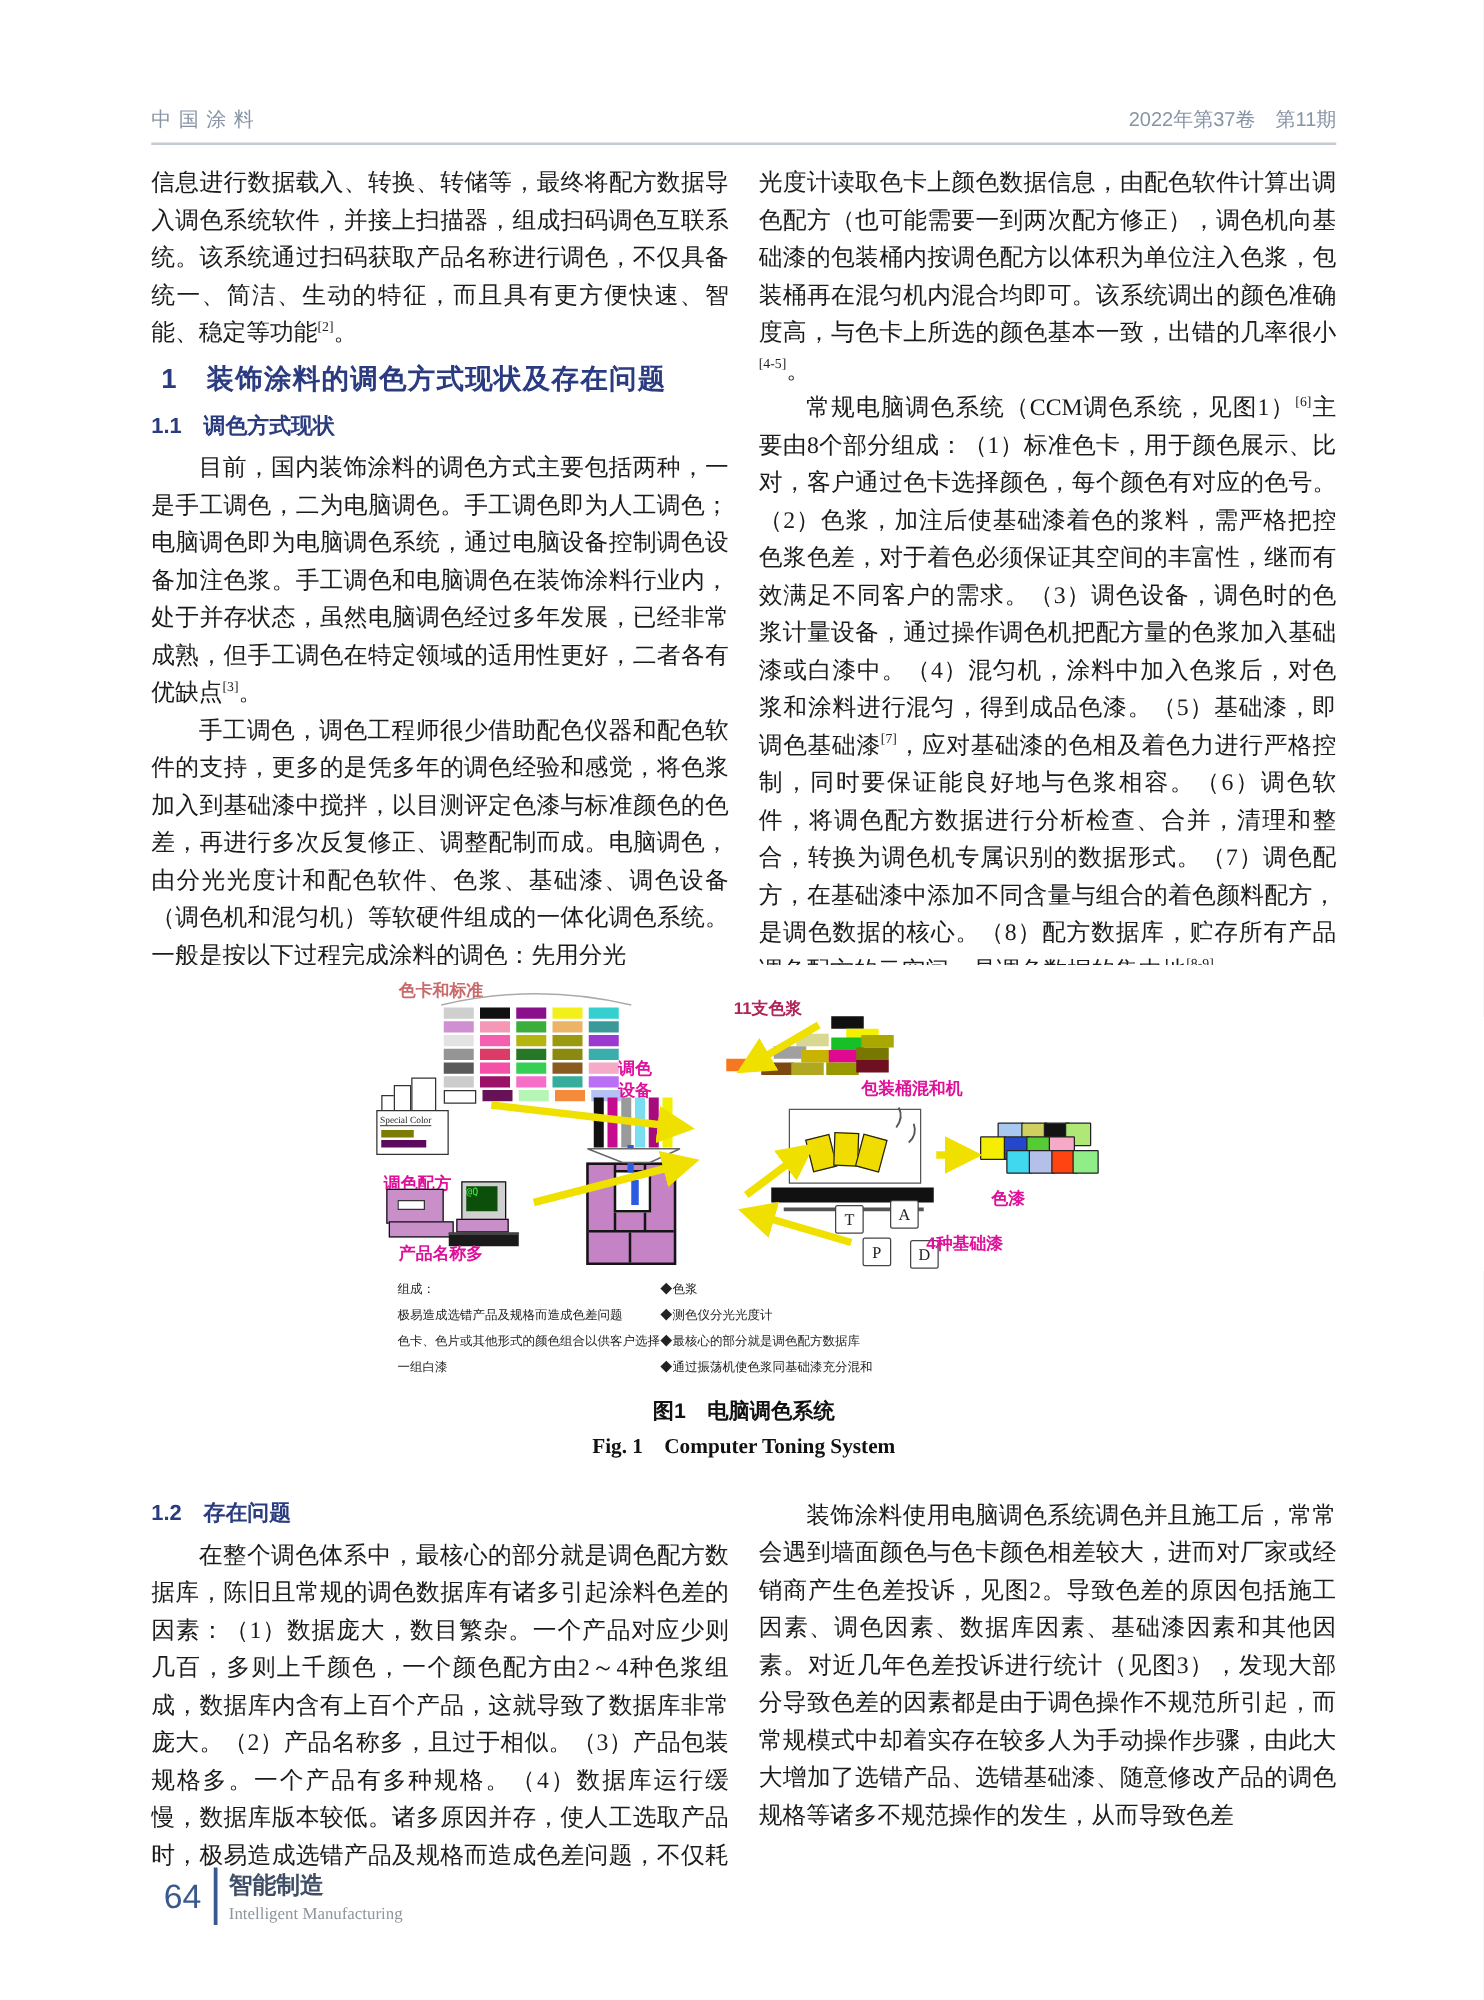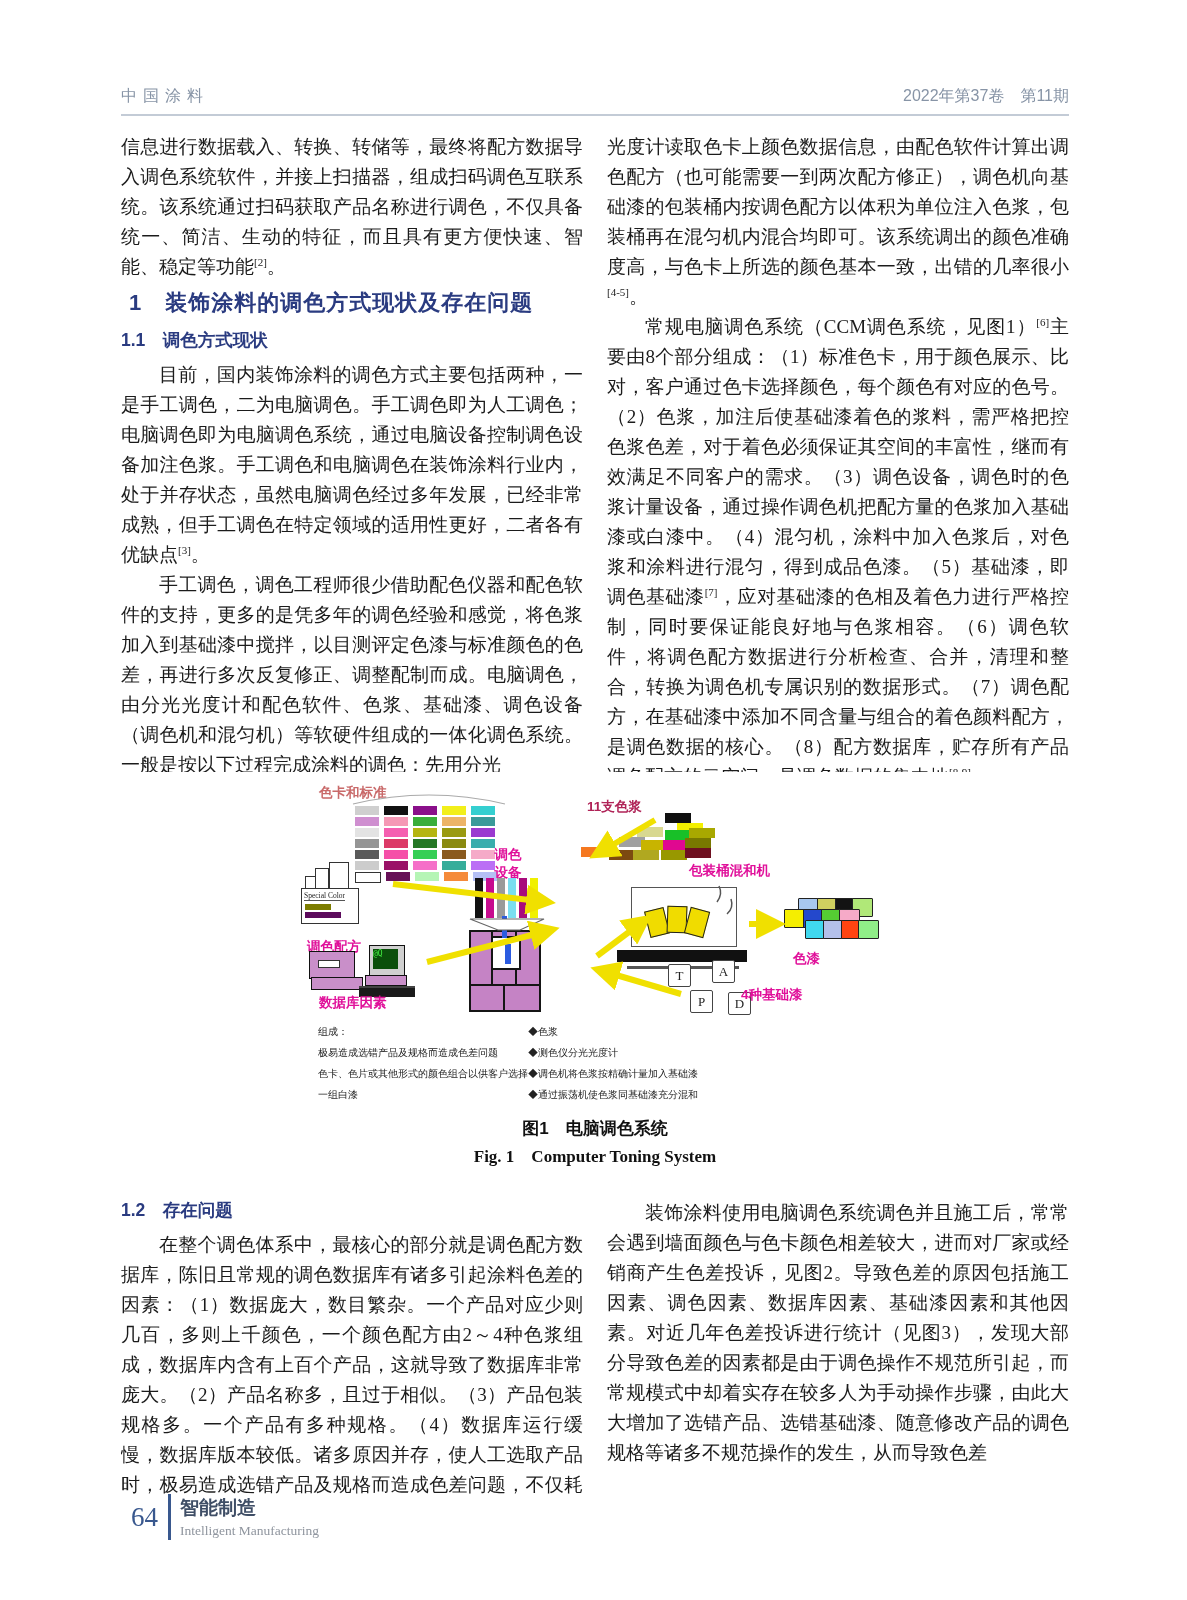--- a/index.html
+++ b/index.html
@@ -60,21 +60,21 @@
   
   .fig-notes{display:flex;margin-top:4px;font-size:10px;line-height:21px;color:#222;}
   .notes-left{margin-left:197px;width:210px;}
   .notes-right{width:260px;}
   .fig-caption-zh{text-align:center;font-family:"Liberation Sans",sans-serif;font-weight:bold;
                   font-size:17px;margin-top:12px;color:#111;}
   .fig-caption-en{text-align:center;font-family:"Liberation Serif",serif;font-weight:bold;
                   font-size:17px;margin-top:5px;color:#111;}
   
   .page-footer{position:absolute;left:131px;top:1494px;display:flex;align-items:center;}
-  .page-num{font-size:27px;color:#39588e;font-family:Liberation Serif, serif;}
+  .page-num{font-size:27px;color:#39588e;font-family:Liberation Sans, sans-serif;}
   .footer-bar{width:3px;height:46px;background:#39588e;margin:0 9px 0 10px;}
   .footer-zh{font-family:"Liberation Sans",sans-serif;font-weight:bold;font-size:19px;color:#3f4e66;}
   .footer-en{font-family:"Liberation Serif",serif;font-size:13.5px;color:#8f959e;margin-top:2px;}
 </style>
 </head>
 <body>
 
 <div class="page">
   <div class="content">
 
@@ -169,21 +169,21 @@
         <div class="p" style="left:0;top:6px;width:44px;height:26px;">
           <div style="position:absolute;left:8px;top:8px;width:20px;height:6px;background:#fff;border:1px solid #333;"></div>
         </div>
         <div class="p" style="left:2px;top:32px;width:50px;height:11px;"></div>
         <div style="position:absolute;left:60px;top:0;width:34px;height:30px;background:#d0d0d0;border:1.5px solid #111;">
           <div style="position:absolute;left:3px;top:3px;width:25px;height:20px;background:#0b4f0b;color:#44ee44;font-size:8px;font-family:'DejaVu Sans Mono',monospace;">@Q</div>
         </div>
         <div class="p" style="left:56px;top:30px;width:40px;height:9px;"></div>
         <div style="position:absolute;left:50px;top:41px;width:56px;height:9px;background:#1a1a1a;border-top:2px solid #444;"></div>
       </div>
-      <div class="fig-label" style="left:38px;top:222px;">数据库因素</div>
+      <div class="fig-label" style="left:38px;top:222px;">产品名称多</div>
 
       <div class="fig-label" style="left:205px;top:74px;width:44px;text-align:center;">调色
 设备</div>
       <div class="abs" style="left:194px;top:106px;white-space:nowrap;"><div class="bar" style="background: rgb(17, 17, 17);"></div><div class="bar" style="background: rgb(199, 11, 143);"></div><div class="bar" style="background: rgb(154, 154, 154);"></div><div class="bar" style="background: rgb(122, 222, 240);"></div><div class="bar" style="background: rgb(168, 11, 124);"></div><div class="bar" style="background: rgb(240, 240, 0);"></div></div>
       <div class="machine">
         <div style="left:20px;top:0;width:2px;height:52px;"></div>
         <div style="left:44px;top:0;width:2px;height:52px;"></div>
         <div style="left:0;top:52px;width:68px;height:2px;"></div>
         <div style="left:32px;top:54px;width:2px;height:24px;"></div>
       </div>
@@ -265,21 +265,21 @@
     <div class="fig-notes">
       <div class="notes-left">
           <div>组成：</div>
           <div>极易造成选错产品及规格而造成色差问题</div>
           <div>色卡、色片或其他形式的颜色组合以供客户选择</div>
           <div>一组白漆</div>
         </div>
       <div class="notes-right">
           <div>◆色浆</div>
           <div>◆测色仪分光光度计</div>
-          <div>◆调色机将色浆按精确计量加入基础漆</div>
+          <div>◆最核心的部分就是调色配方数据库</div>
           <div>◆通过振荡机使色浆同基础漆充分混和</div>
         </div>
     </div>
 
     <div class="fig-caption-zh">图1　电脑调色系统</div>
     <div class="fig-caption-en">Fig. 1　Computer Toning System</div>
 
     <div class="band band3">
       <div class="col">
         <div class="h2" style="margin-top:0;">1.2　存在问题</div>

